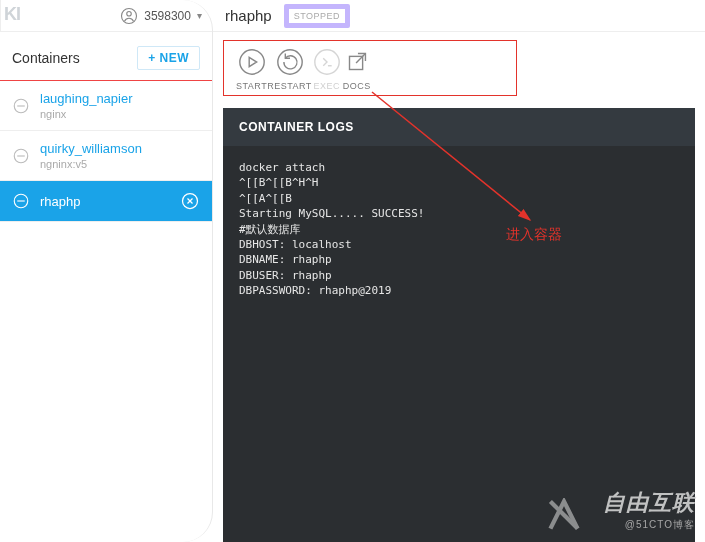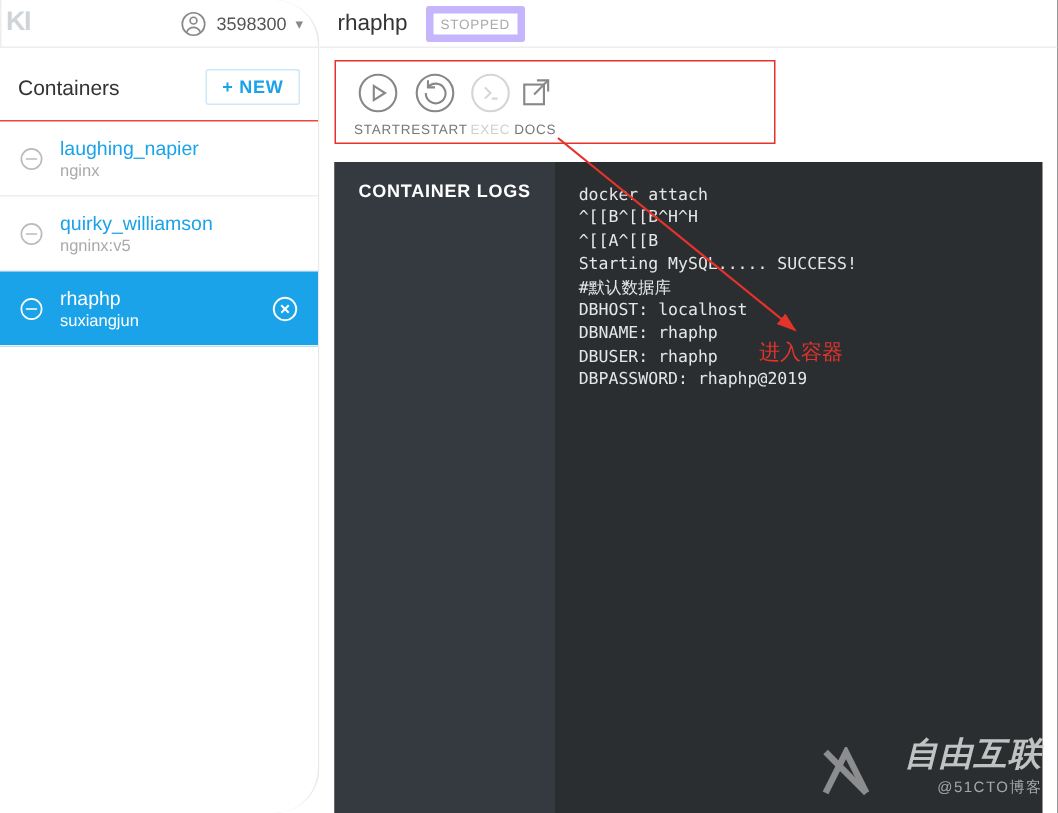--- a/index.html
+++ b/index.html
@@ -37,21 +37,21 @@
 
   .actions-wrap { padding: 8px 10px 6px 10px; }
   .actions { display:flex; border: 1.5px solid #e3332b; padding: 6px 16px 4px 12px; width: 294px; }
   .act { display:flex; flex-direction:column; align-items:center; gap:4px; cursor:pointer; color:#555; }
   .act svg { width: 30px; height:30px; }
   .act span { font-size: 9px; letter-spacing:.5px; color:#777; }
   .act.disabled { opacity: .35; cursor: default; }
   .act circle { fill:none; stroke:#888; stroke-width:1.5; }
   .act path, .act line, .act polyline, .act rect { fill:none; stroke:#888; stroke-width:1.5; }
 
-  .logs-pane { margin: 6px 10px 0 10px; background:#2b2e31; color:#fff; flex:1; display:flex; flex-direction:row; min-height: 0; }
+  .logs-pane { margin: 6px 10px 0 10px; background:#2b2e31; color:#fff; flex:1; display:flex; flex-direction:column; min-height: 0; }
   .logs-hdr { padding: 12px 16px; font-size: 12px; font-weight: 700; letter-spacing:.5px; background:#343a40; }
   .logs-body { padding: 14px 16px; font-family: Consolas, monospace; font-size: 11px; line-height: 1.4; white-space: pre; color:#e6e6e6; flex:1; overflow:hidden; }
 
   
   .arrow-svg { position:absolute; left:370px; top:90px; width:200px; height:160px; pointer-events:none; }
   .anno-text { position:absolute; left:506px; top:226px; color:#e3332b; font-size:14px; pointer-events:none; }
 
   
   .wm { position:absolute; right:10px; bottom:10px; color:rgba(220,220,220,.85); font-weight:700; font-style:italic; font-size:22px; letter-spacing:1px; display:flex; align-items:flex-end; gap:22px; pointer-events:none; }
   .wm small { display:block; font-size:10px; font-weight:400; font-style:normal; color:rgba(180,180,180,.9); text-align:right; }
@@ -102,21 +102,20 @@
           <div class="sub">ngninx:v5</div>
         </div>
       </div>
       <div class="item active">
         <svg class="stop-ico" viewBox="0 0 24 24">
             <circle cx="12" cy="12" r="9"></circle>
             <line x1="7" y1="12" x2="17" y2="12"></line>
           </svg>
         <div class="texts">
           <div class="name">rhaphp</div>
-          <div class="sub">suxiangjun</div>
         </div>
         <svg class="close-right" viewBox="0 0 24 24">
             <circle cx="12" cy="12" r="9"></circle>
             <line x1="9" y1="9" x2="15" y2="15"></line>
             <line x1="15" y1="9" x2="9" y2="15"></line>
           </svg>
       </div>
     </div>
   </div>
 

